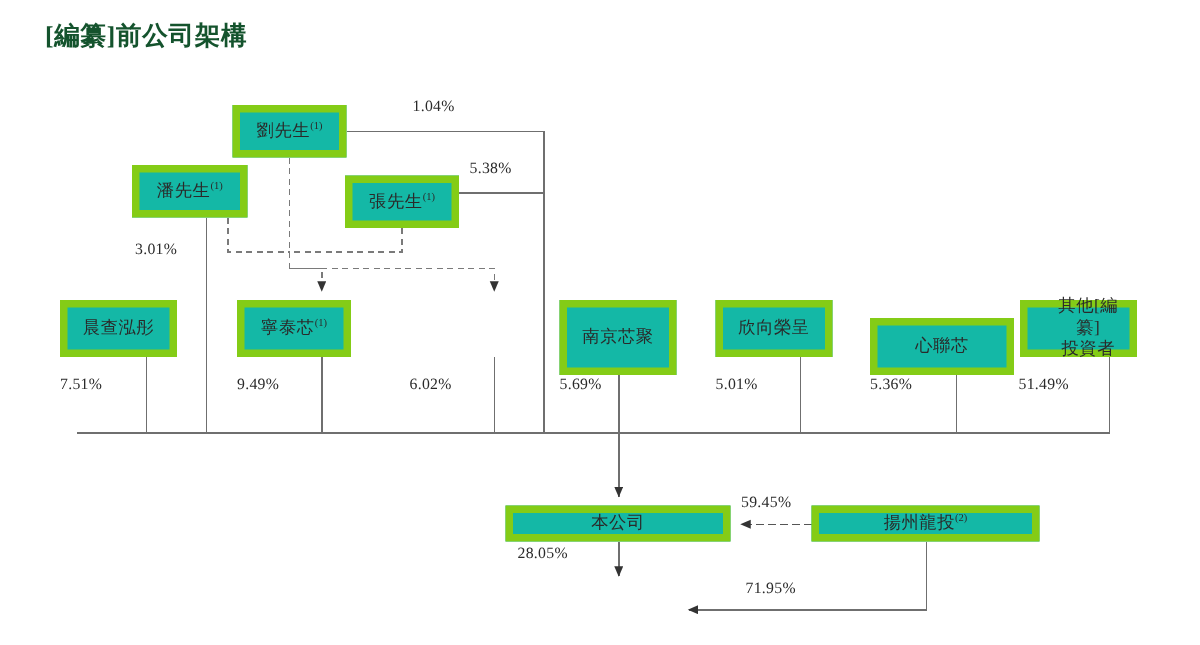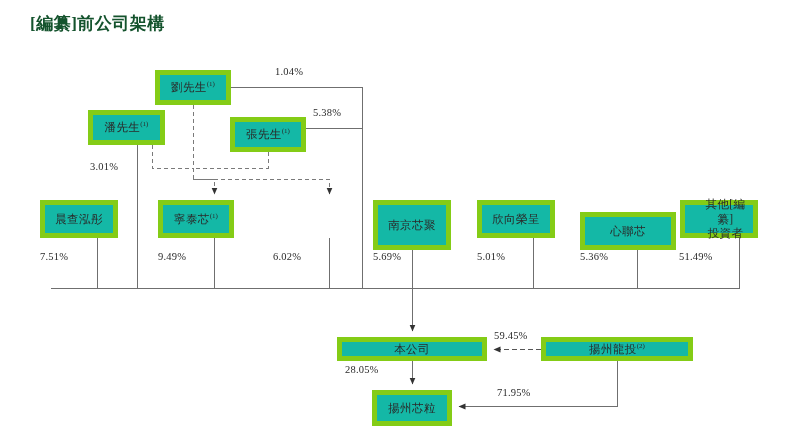--- a/index.html
+++ b/index.html
@@ -153,23 +153,20 @@
   </div>
 
   <div class="node" style="left:337px;top:337px;width:150px;height:24px;">
     <span><span>本公司</span><sup></sup></span>
   </div>
 
   <div class="node" style="left:541px;top:337px;width:152px;height:24px;">
     <span><span>揚州龍投</span><sup>(2)</sup></span>
   </div>
 
-  <div class="node" style="left:372px;top:390px;width:80px;height:36px;">
-    <span><span>揚州芯粒</span><sup></sup></span>
-  </div>
 
   <div class="pct" style="left:275px;top:66px;">1.04%</div>
   <div class="pct" style="left:313px;top:107px;">5.38%</div>
   <div class="pct" style="left:90px;top:161px;">3.01%</div>
   <div class="pct" style="left:40px;top:251px;text-align:center;">7.51%</div>
   <div class="pct" style="left:158px;top:251px;">9.49%</div>
   <div class="pct" style="left:273px;top:251px;">6.02%</div>
   <div class="pct" style="left:373px;top:251px;">5.69%</div>
   <div class="pct" style="left:477px;top:251px;">5.01%</div>
   <div class="pct" style="left:580px;top:251px;">5.36%</div>

